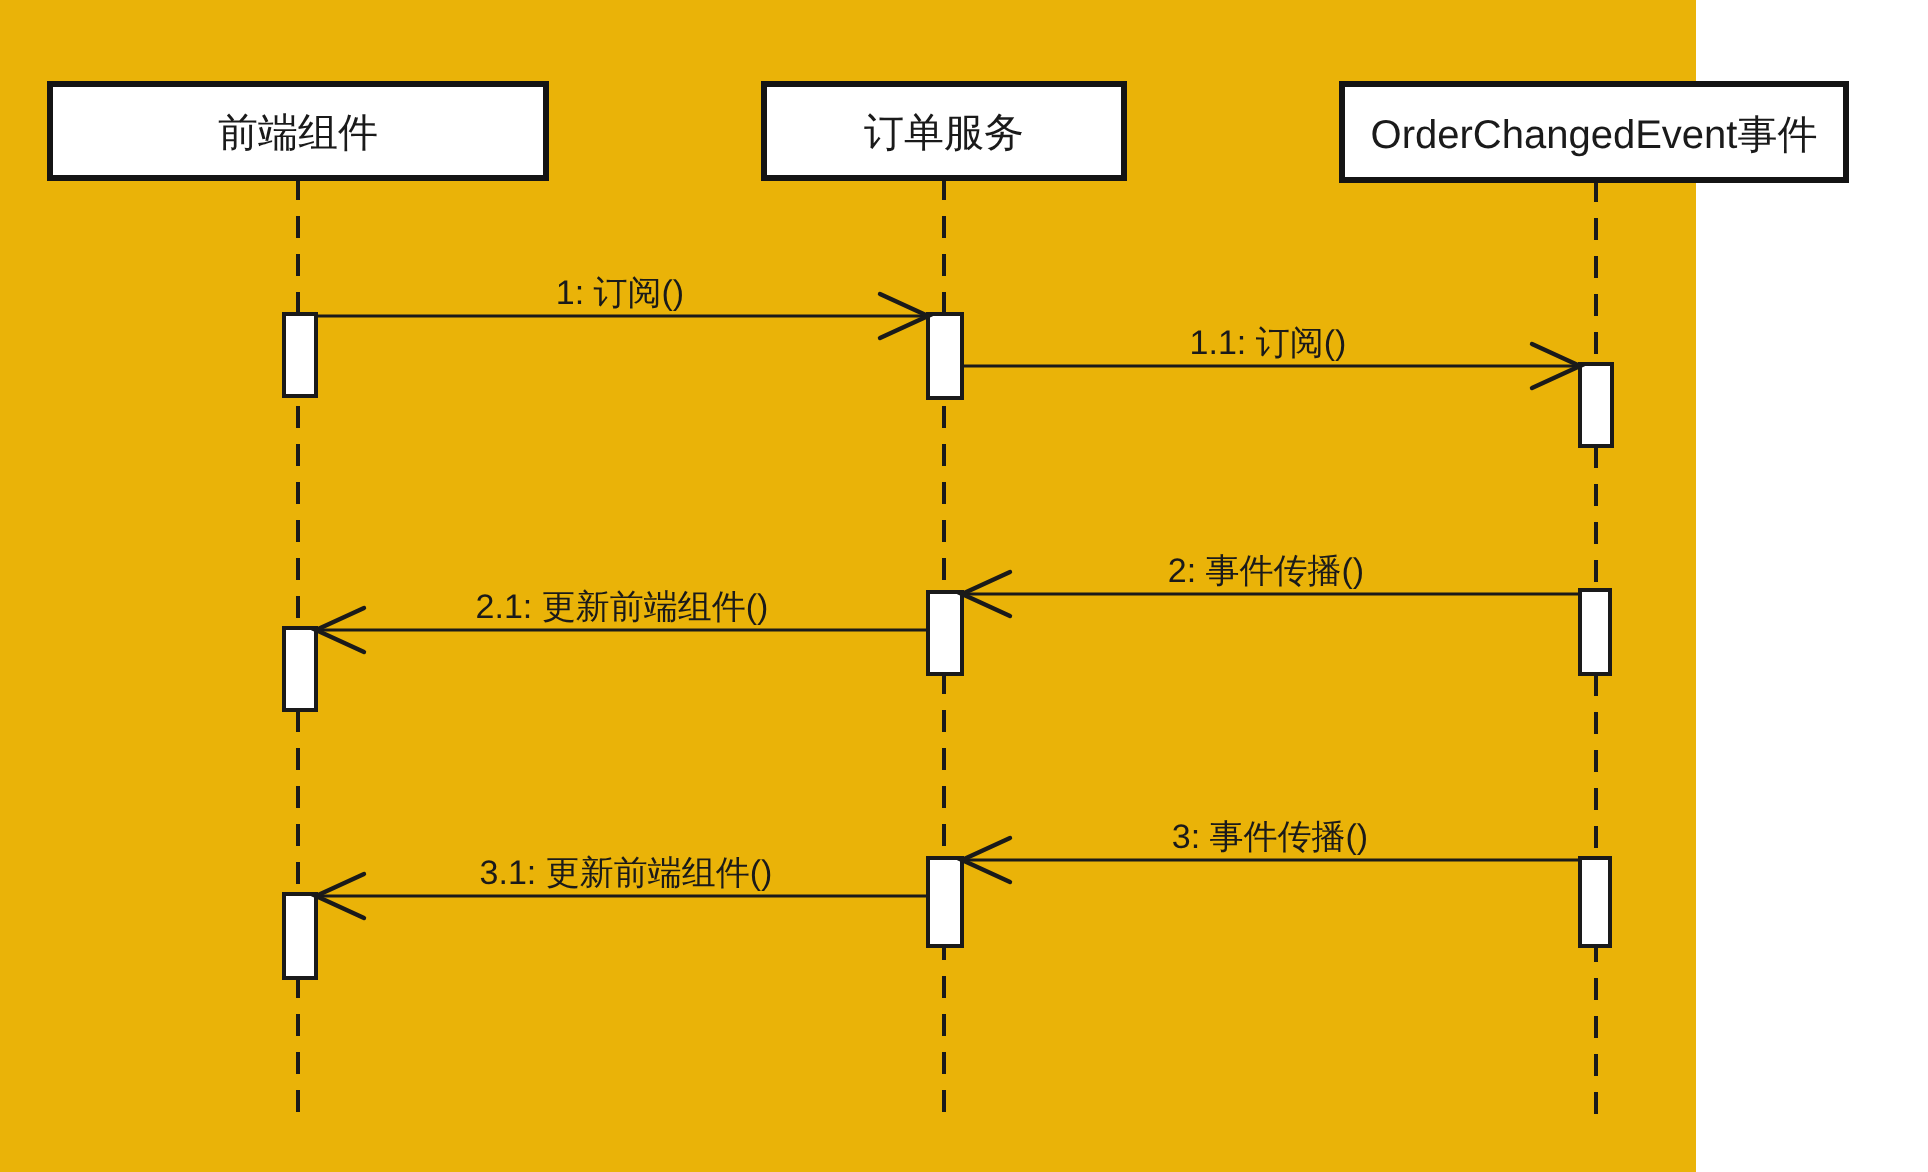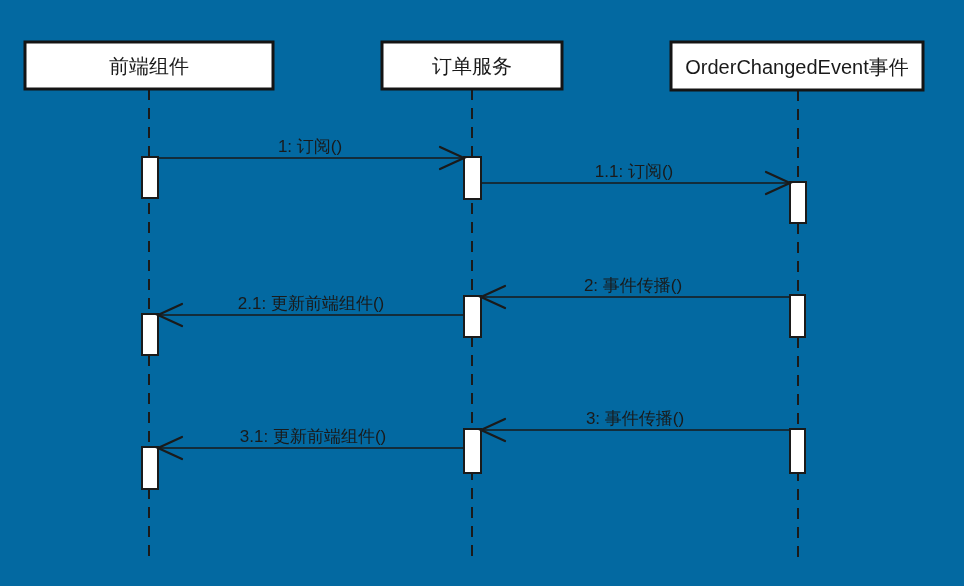--- a/index.html
+++ b/index.html
@@ -2,23 +2,23 @@
 <html><head>
 <meta charset="utf-8">
 <style>
   html, body {
     margin: 0;
     padding: 0;
     background: #ffffff;
   }
   .stage {
     position: relative;
-    width: 964px;
+    width: 848px;
     height: 586px;
-    background: #0369a1;
+    background: #eab308;
     font-family: "Liberation Sans", "DejaVu Sans", sans-serif;
   }
   svg { display: block; }
   .participant-box {
     fill: #ffffff;
     stroke: #141414;
     stroke-width: 3;
   }
   .participant-label {
     font-family: "Liberation Sans", "DejaVu Sans", sans-serif;

